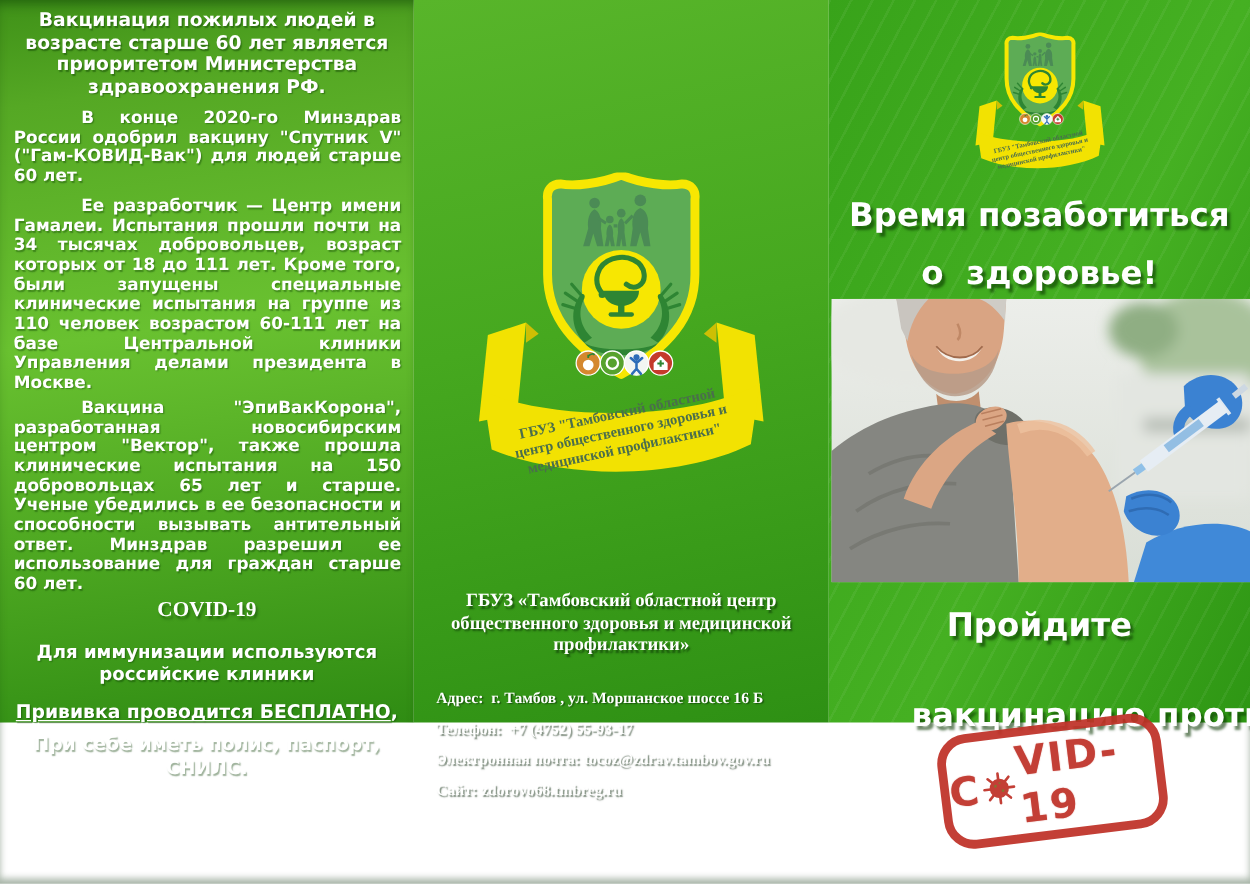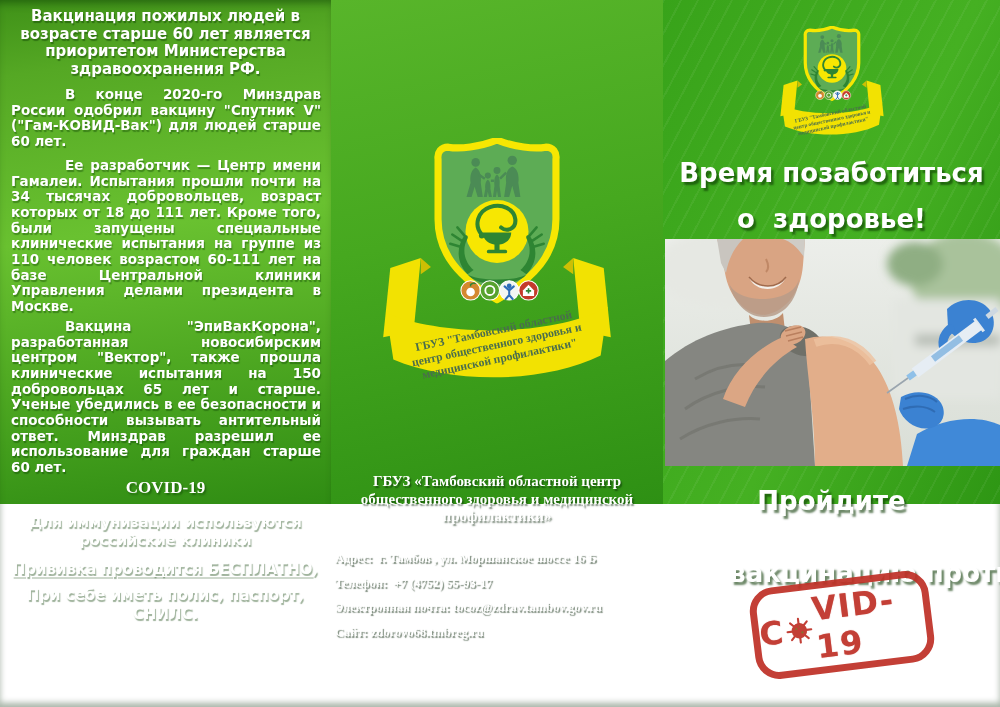--- a/index.html
+++ b/index.html
@@ -1,21 +1,21 @@
 <!DOCTYPE html>
 <html><head>
 <meta charset="utf-8">
 <style>
   html,body{margin:0;padding:0;background:#fff;}
   .page{
     position:relative;width:1000px;height:707px;overflow:hidden;
     font-family:"DejaVu Sans","Liberation Sans",sans-serif;color:#fff;
     box-shadow:inset 0 -4px 6px rgba(0,40,0,.35);
   }
-  .panel{position:absolute;top:0;height:504px;}
+  .panel{position:absolute;top:0;height:578px;}
   .panel-left{
     left:0;width:331px;
     background:linear-gradient(172deg,#3f9118 0%,#55a824 14%,#69c130 45%,#4fa922 70%,#2f8c13 100%);
     box-shadow:inset 0 7px 9px -4px rgba(0,45,0,.45);
   }
   .panel-center{
     left:331px;width:332px;
     background:linear-gradient(168deg,#58b52a 0%,#46a81f 45%,#2e9014 100%);
     font-family:Liberation Serif, serif;
   }
@@ -41,21 +41,21 @@
   .lp-free{margin:10px 0 0;font-size:15px;font-weight:bold;text-align:center;
     text-shadow:1px 1.5px 1px rgba(10,60,0,.4);}
   .lp-free .u{text-decoration:underline;text-underline-offset:2px;}
   .lp-docs{margin:8px 16px 0;font-size:15px;line-height:19.5px;font-weight:bold;text-align:center;
     text-shadow:1px 1.5px 1px rgba(10,60,0,.4);}
   
   .emblem-big{position:absolute;left:50%;top:138px;transform:translateX(-50%);width:234px;height:249px;}
   .org-name{position:absolute;top:473px;left:0;width:100%;padding:0 17px;box-sizing:border-box;
     font-size:15px;line-height:17.5px;font-weight:bold;text-align:center;
     text-shadow:1.5px 2px 1.5px rgba(0,30,0,.5);}
-  .contacts{position:absolute;top:551px;left:4px;right:4px;}
+  .contacts{position:absolute;top:551px;left:18px;right:4px;}
   .contact-line{font-size:12.5px;line-height:15px;font-weight:bold;margin-bottom:9.5px;
     white-space:pre-wrap;text-shadow:1.2px 1.5px 1px rgba(0,30,0,.5);}
   
   .emblem-small{position:absolute;left:50%;top:26px;transform:translateX(-50%);width:106px;height:113px;}
   .rp-headline{position:absolute;left:0;width:100%;text-align:center;font-size:26px;font-weight:bold;
     white-space:pre-wrap;text-shadow:2.5px 3px 2px rgba(10,55,0,.6);}
   .rp-h1{top:158px;} .rp-h2{top:204px;text-align:center;}
   .rp-cta1{top:486px;} .rp-cta2{top:558px;padding-left:48px;}
   .photo-frame{position:absolute;left:2px;top:239px;width:335px;height:227px;overflow:hidden;}
   .stamp{

